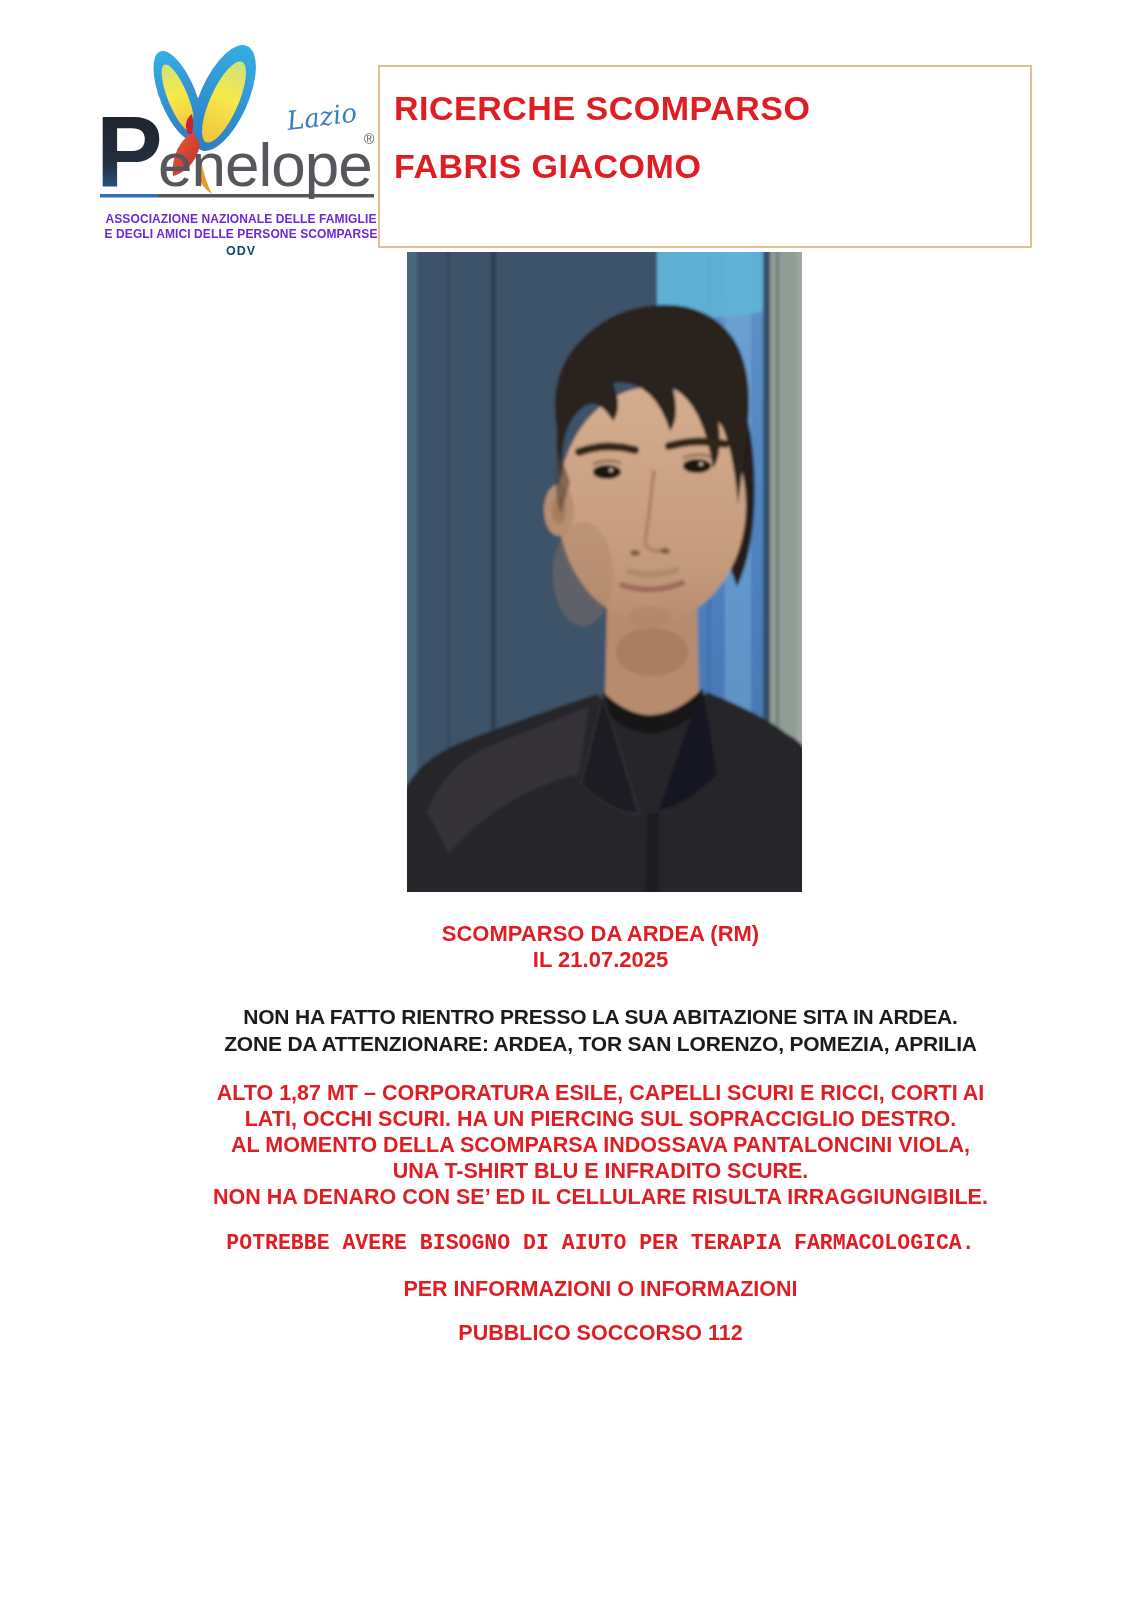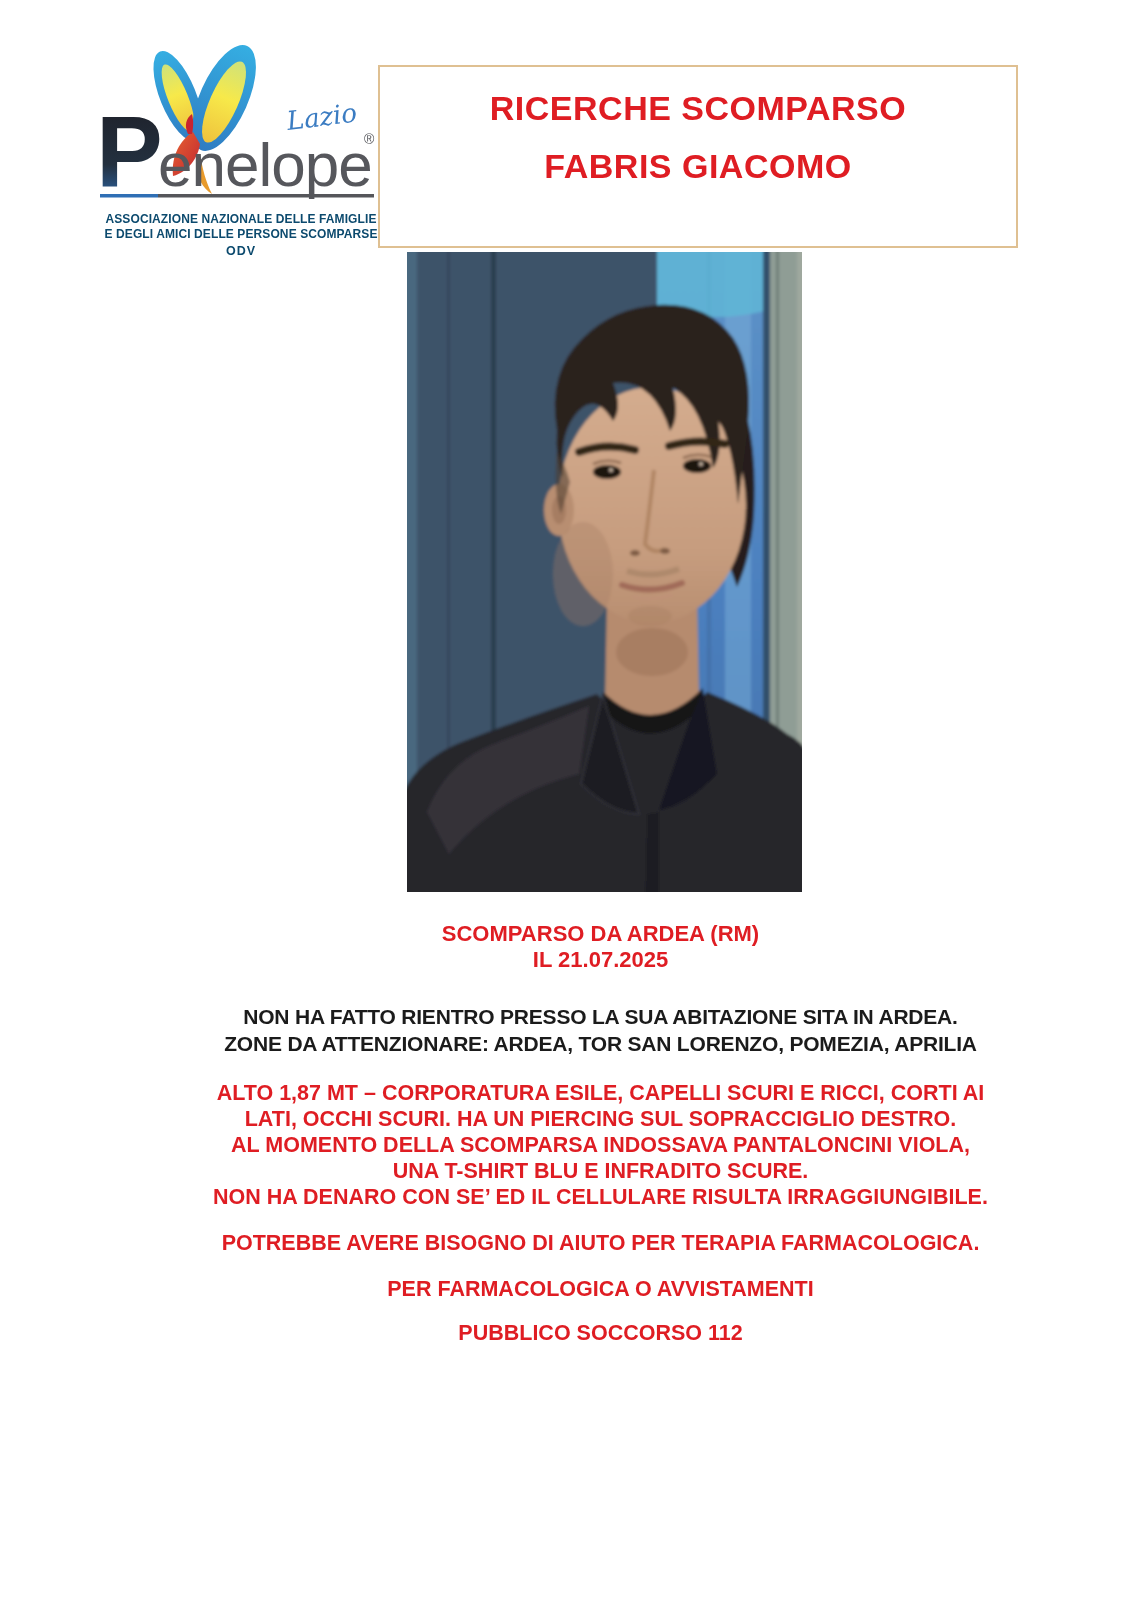--- a/index.html
+++ b/index.html
@@ -4,43 +4,43 @@
 <style>
   html,body{margin:0;padding:0;background:#ffffff;}
   body{width:1131px;height:1600px;position:relative;overflow:hidden;
        font-family:"Liberation Sans",sans-serif;}
   .abs{position:absolute;}
 
   
   #logo-block{left:96px;top:34px;width:290px;}
   #logo-svg{display:block;}
   #logo-subtitle{position:absolute;left:96px;top:212px;width:290px;text-align:center;
-    color:#0c4a6e;font-weight:bold;font-size:12px;line-height:15px;letter-spacing:.1px;}
+    color:#6d28d9;font-weight:bold;font-size:12px;line-height:15px;letter-spacing:.1px;}
   #odv{position:absolute;left:96px;top:244px;width:290px;text-align:center;
     color:#0c4a6e;font-weight:bold;font-size:12.5px;letter-spacing:1px;}
 
   
   #alert-box{left:378px;top:65px;width:636px;height:179px;background:#fff;
-    border:2px solid #DFC092;text-align:center;}
+    border:2px solid #DFC092;padding-left:14px;}
   #alert-box .line{color:#DF1D23;font-weight:bold;font-size:34px;line-height:58px;
     letter-spacing:.5px;}
   #alert-box .line:first-child{margin-top:12px;}
 
   
   #photo-frame{left:407px;top:252px;width:395px;height:640px;overflow:hidden;background:#3D5269;}
   #photo-frame svg{display:block;}
 
   
   .txtcol{left:70px;width:1061px;text-align:center;font-weight:bold;}
   .red{color:#DF1D23;}
   .blk{color:#1B1B1B;}
   #disappearance{top:921px;font-size:22px;line-height:26px;}
   #notice{top:1003px;font-size:21px;line-height:27px;letter-spacing:-0.2px;}
   #description{top:1080px;font-size:21.5px;line-height:26px;}
-  #therapy{top:1230px;font-size:21.5px;line-height:26px;}
+  #therapy{top:1230px;font-size:21.5px;line-height:26px;font-family:Liberation Mono, monospace;}
   #contact-heading{top:1276px;font-size:21.5px;line-height:26px;}
   #contact-lines{top:1321px;font-size:21.5px;line-height:25px;}
 </style>
 </head>
 <body>
 
 <div class="abs" id="logo-block">
   <svg id="logo-svg" width="290" height="178" viewBox="0 0 290 178">
     <defs>
       <linearGradient id="wingL" x1="0" y1="0" x2="0" y2="1">
@@ -191,17 +191,17 @@
 <div class="abs txtcol red" id="description">
   <div>ALTO 1,87 MT – CORPORATURA ESILE, CAPELLI SCURI E RICCI, CORTI AI</div>
   <div>LATI, OCCHI SCURI. HA UN PIERCING SUL SOPRACCIGLIO DESTRO.</div>
   <div>AL MOMENTO DELLA SCOMPARSA INDOSSAVA PANTALONCINI VIOLA,</div>
   <div>UNA T-SHIRT BLU E INFRADITO SCURE.</div>
   <div>NON HA DENARO CON SE’ ED IL CELLULARE RISULTA IRRAGGIUNGIBILE.</div>
 </div>
 
 <div class="abs txtcol red" id="therapy">POTREBBE AVERE BISOGNO DI AIUTO PER TERAPIA FARMACOLOGICA.</div>
 
-<div class="abs txtcol red" id="contact-heading">PER FARMACOLOGICA O AVVISTAMENTI</div>
+<div class="abs txtcol red" id="contact-heading">PER INFORMAZIONI O INFORMAZIONI</div>
 
 <div class="abs txtcol red" id="contact-lines">
   <div>PUBBLICO SOCCORSO 112</div>
 </div>
 
 </body></html>

